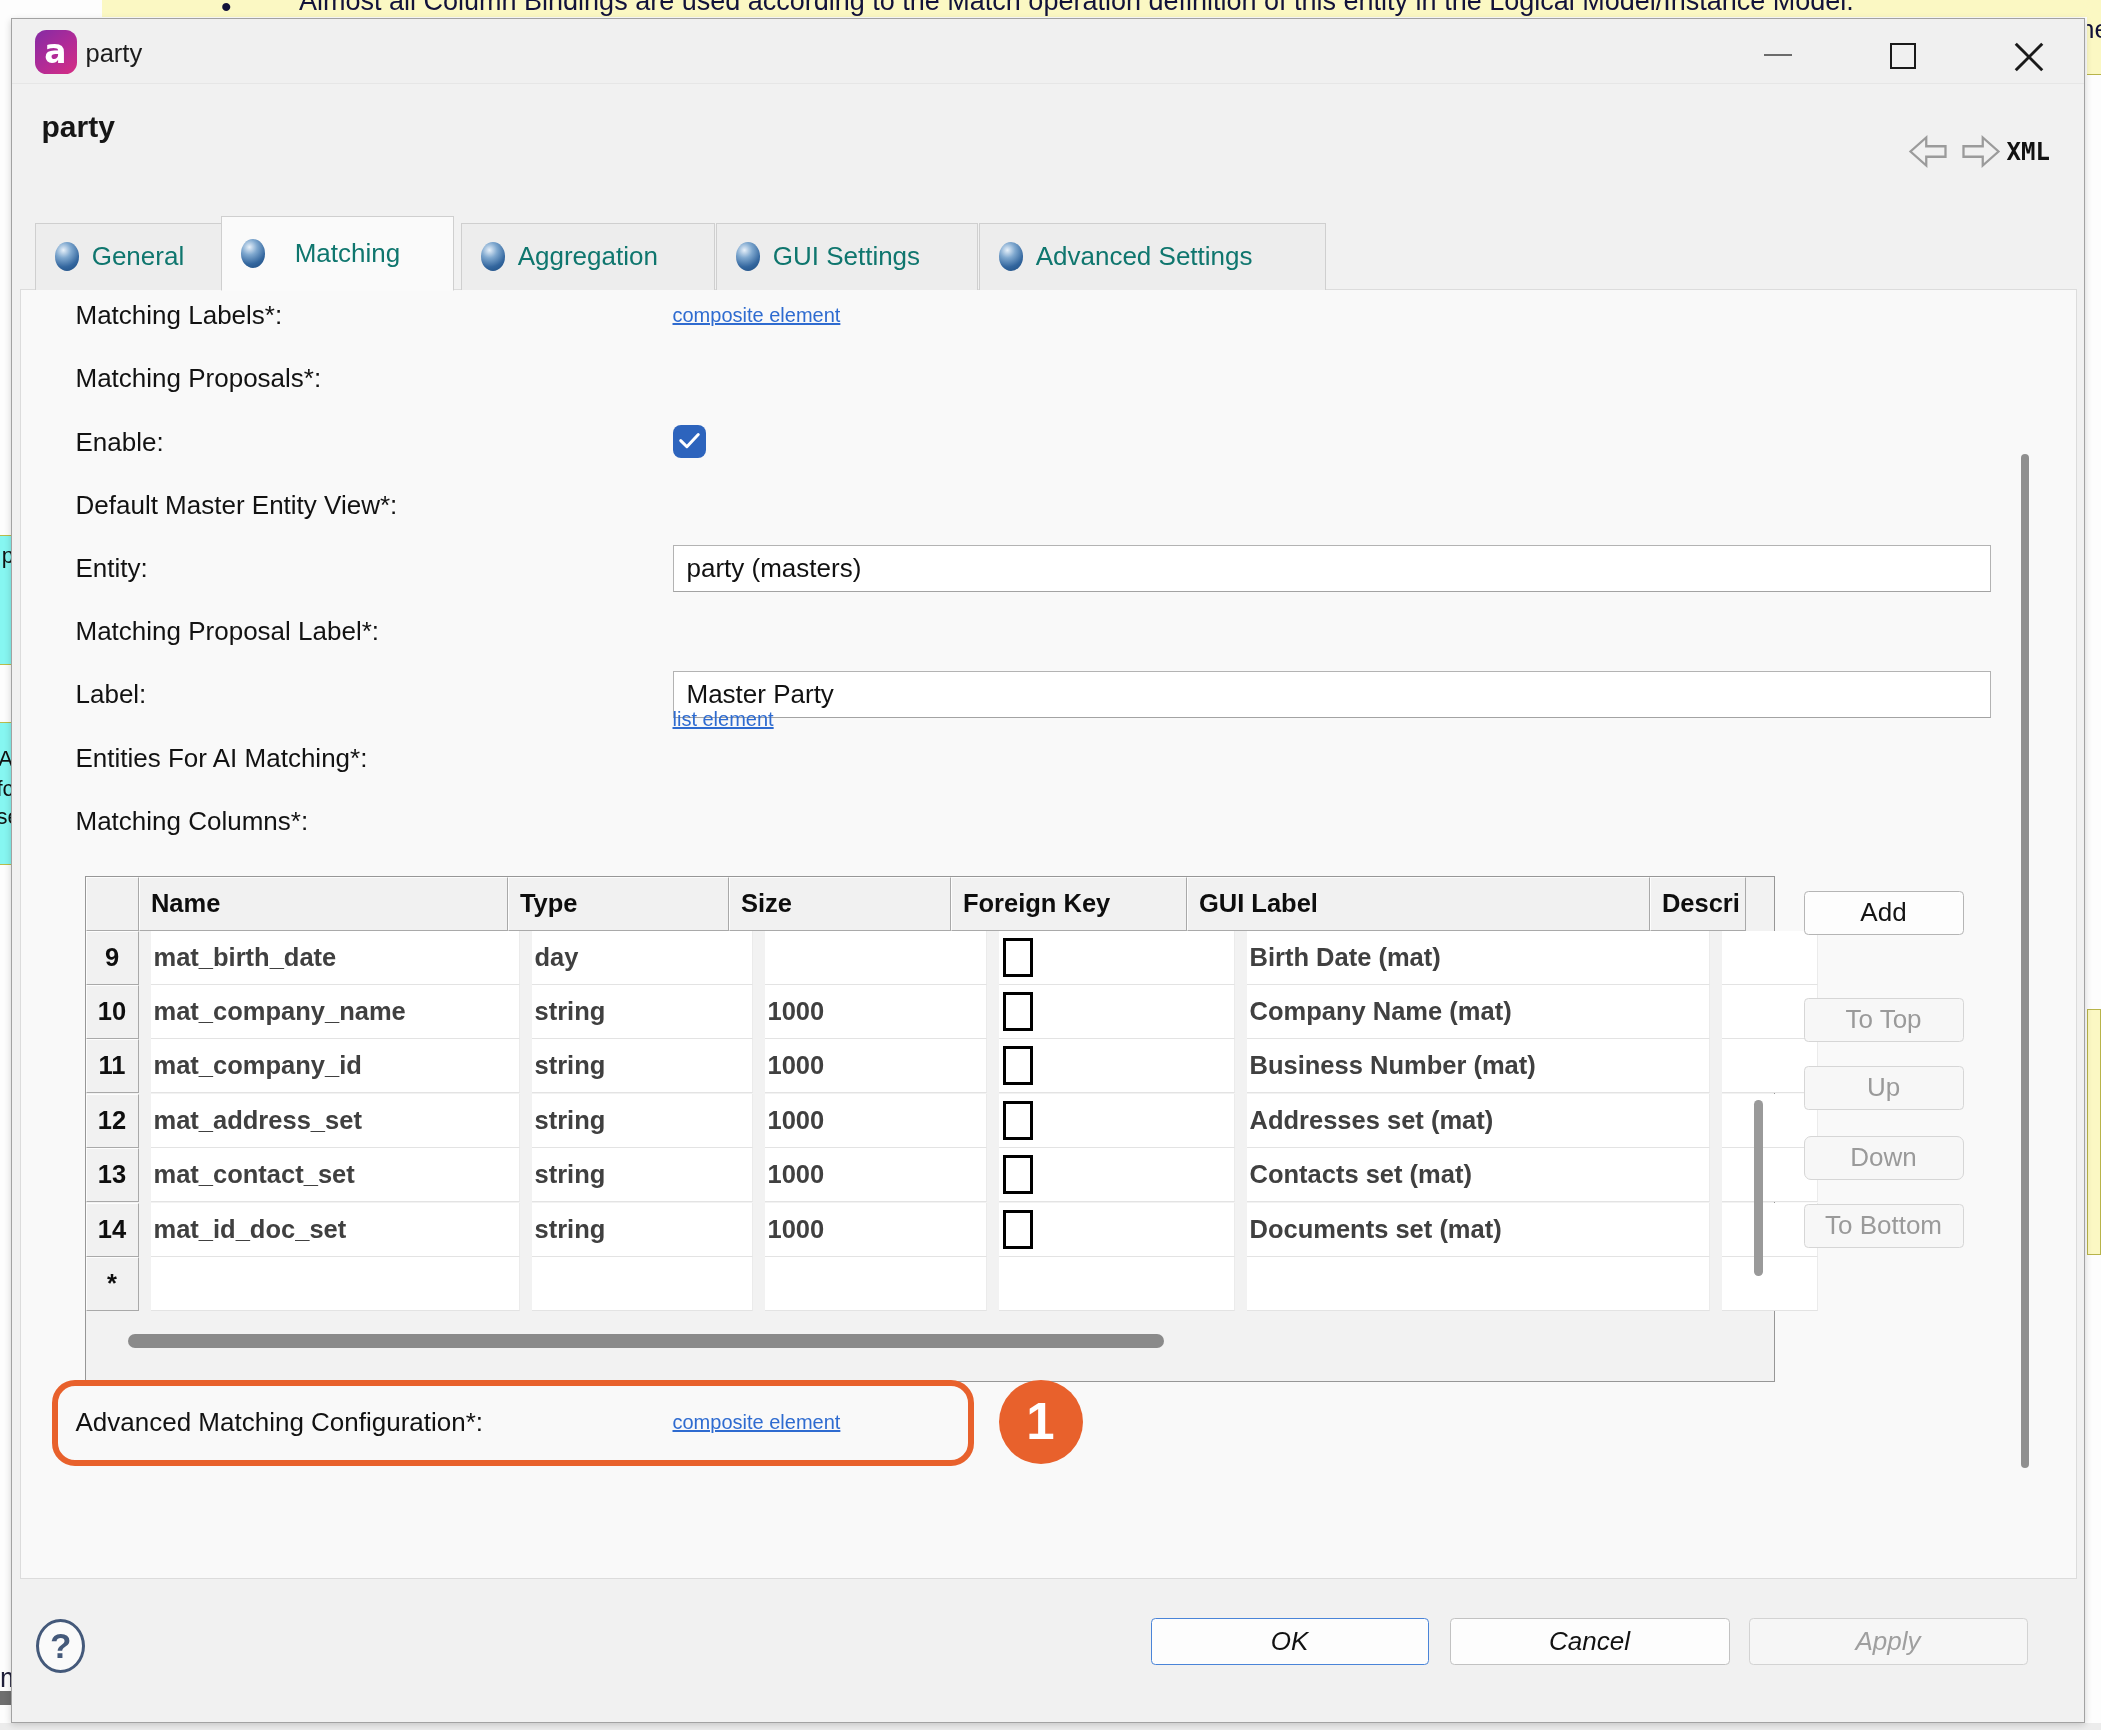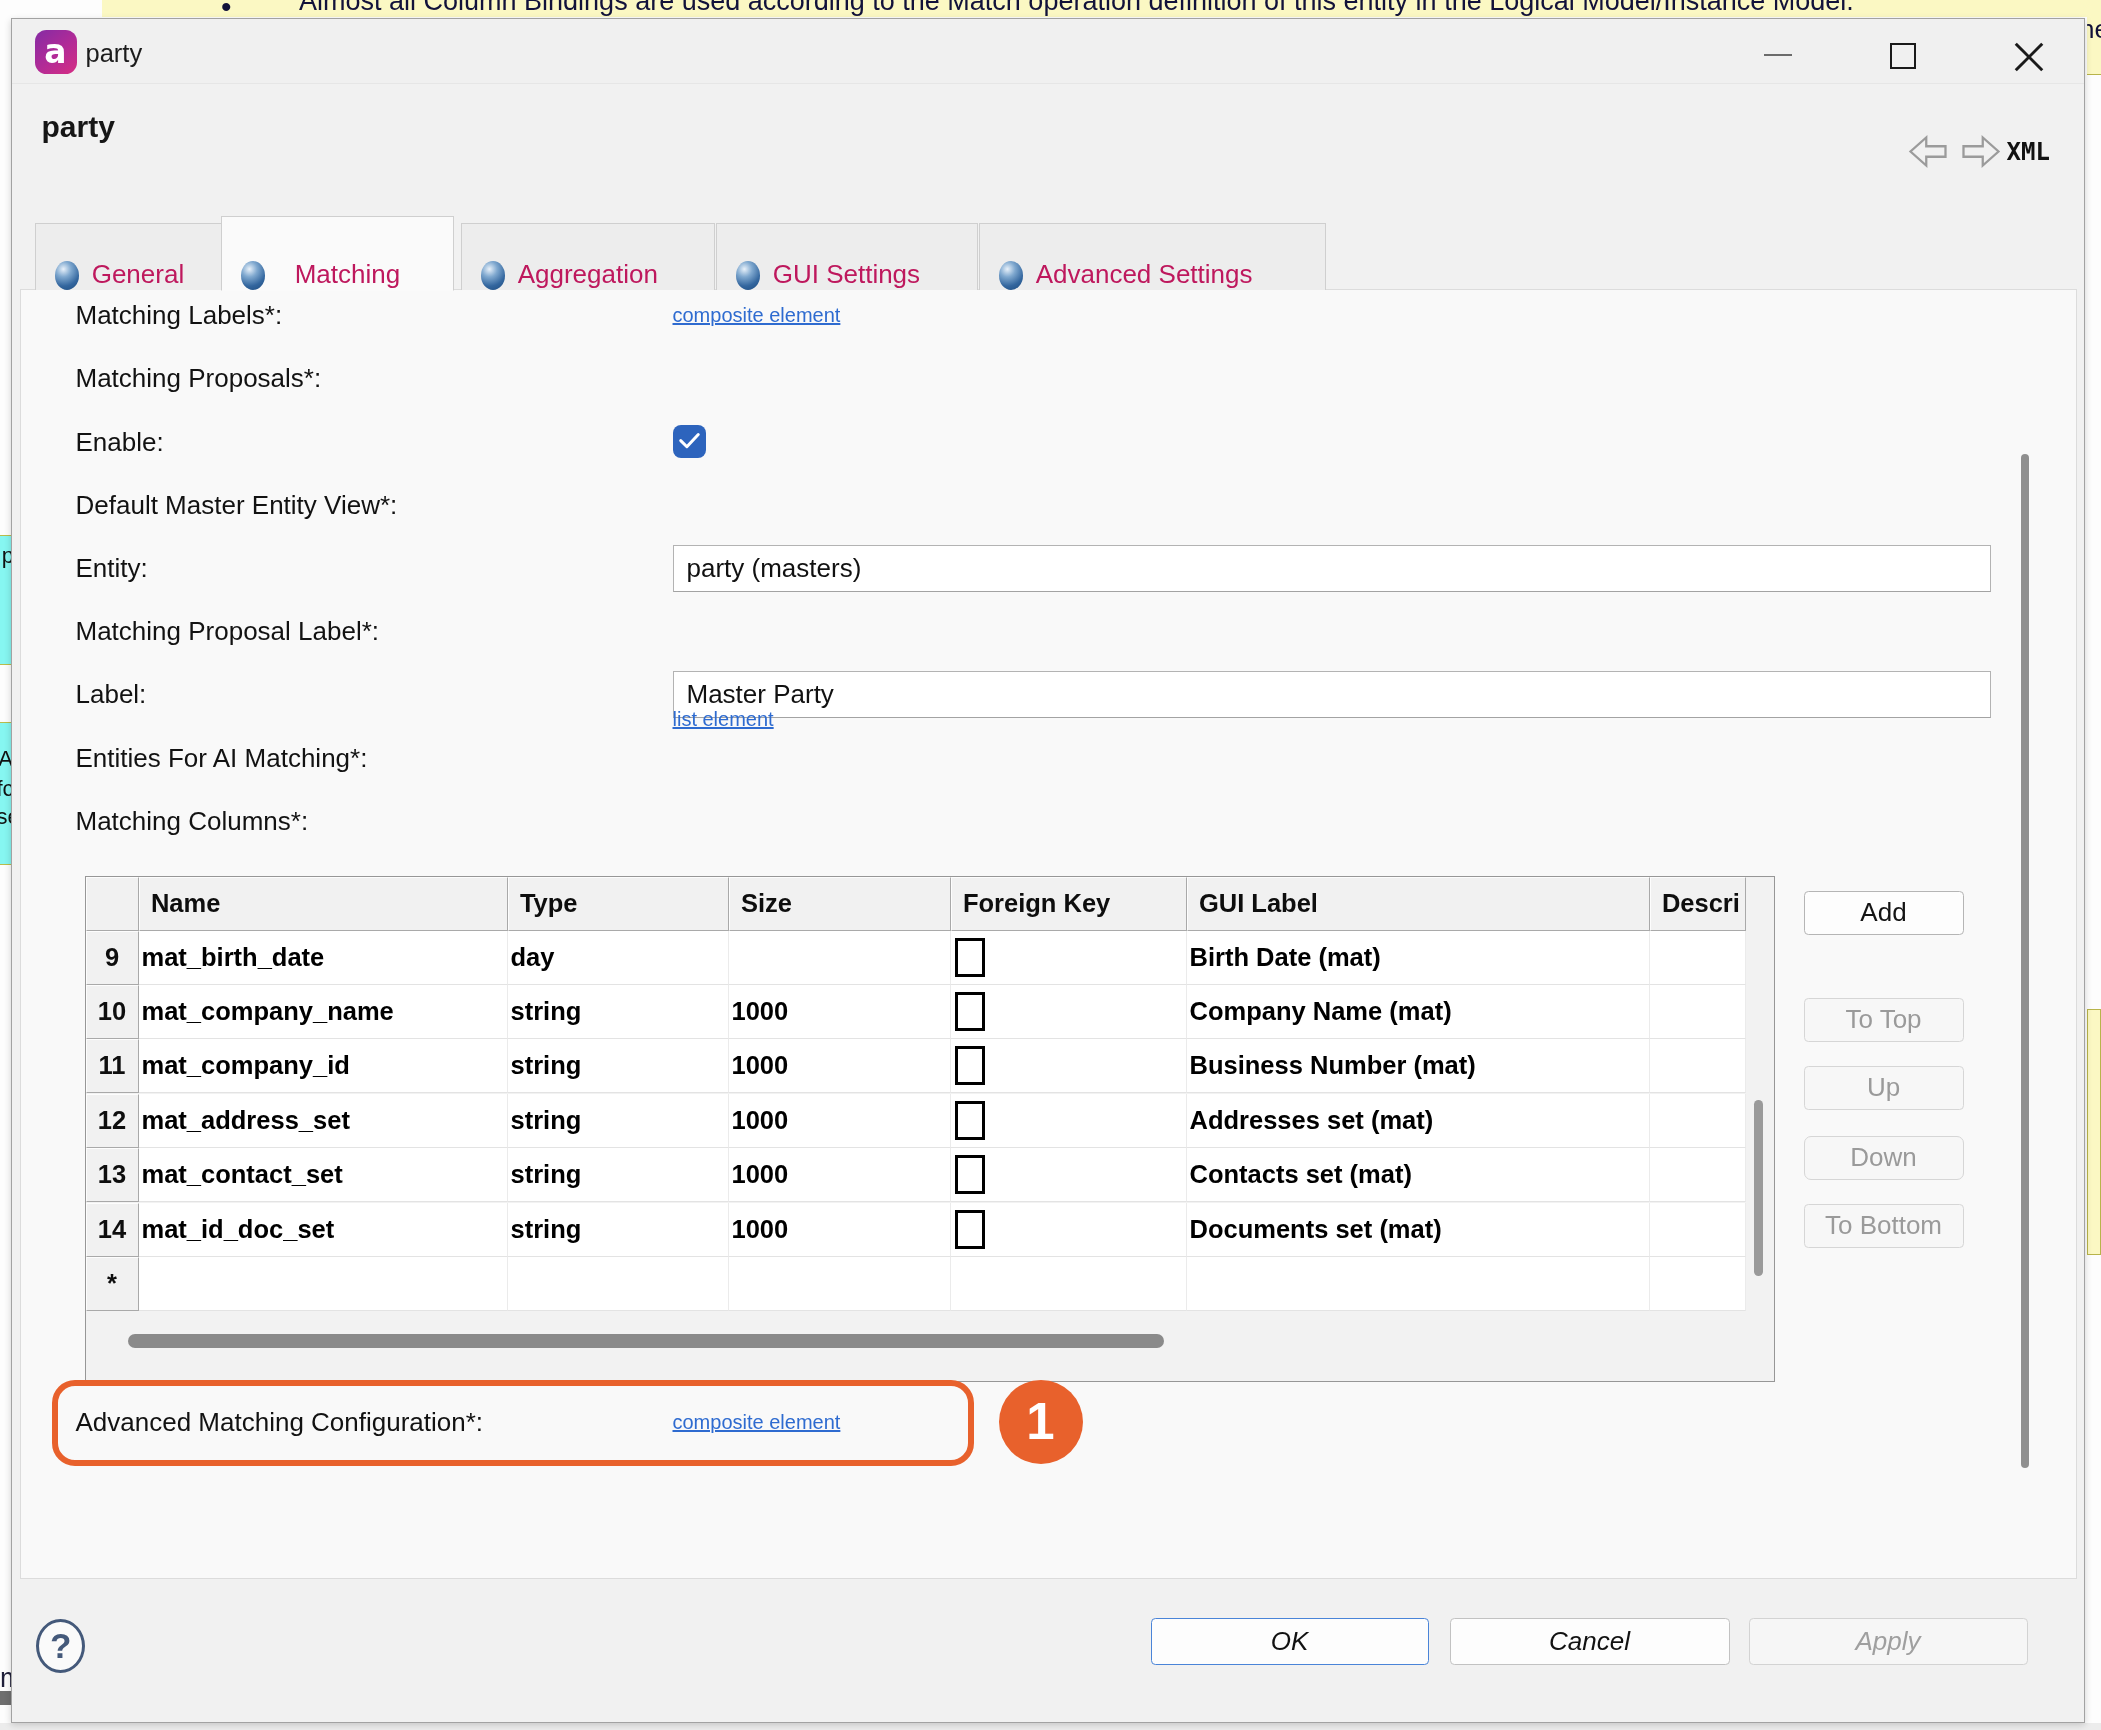--- a/index.html
+++ b/index.html
@@ -18,42 +18,42 @@
     background:linear-gradient(140deg,#8d2ba2 10%,#b32b96 55%,#d62e83 100%);
     display:flex;align-items:center;justify-content:center;color:#fff;
     font:bold 33px "DejaVu Sans",sans-serif;}
   .wintitle{left:74px;top:20px;font-size:25.5px;color:#1c1c1c;}
   .minline{left:1752px;top:35px;width:28px;height:2.6px;background:#6b6b6b;}
   .maxbox{left:1878px;top:24.6px;width:26px;height:26px;border:2.6px solid #1a1a1a;background:transparent;}
   .hdr-title{left:30px;top:91px;font-size:30px;font-weight:bold;color:#161616;}
   .xml{left:1995px;top:119px;font:bold 24px "DejaVu Sans Mono",monospace;color:#111;}
   
   .tab{top:204px;height:67px;background:#ededed;border:0.9px solid #cfcfcf;border-bottom:none;
-    display:flex;align-items:flex-end;padding:0 3.5px 0 19.3px;font-size:26px;color:#be185d;z-index:2;}
+    display:flex;align-items:center;padding:0 3.5px 0 19.3px;font-size:26px;color:#0f766e;z-index:2;}
   .tab.active{top:197px;height:75px;background:#fafafa;z-index:4;border-bottom:0.9px solid #fafafa;}
   .sphere{width:24.6px;height:29px;border-radius:50%;margin-right:12.3px;flex:0 0 auto;
     background:radial-gradient(circle at 35% 28%,#e8f1fa 0%,#7fa8cf 30%,#33669e 65%,#1c4a7e 100%);}
   
   .panel{left:8.8px;top:270px;width:2057px;height:1290px;background:#f9f9f9;border:0.9px solid #dcdcdc;z-index:1;}
   .flabel{left:64px;font-size:26px;color:#121212;height:37px;line-height:37px;white-space:nowrap;z-index:5;}
   .link{font-size:20px;color:#2e6bd0;text-decoration:underline;height:37px;line-height:37px;z-index:5;cursor:pointer;white-space:nowrap;}
   .tinput{left:661px;width:1318px;height:47px;background:#fff;border:0.9px solid #b3b3b3;border-bottom:1.8px solid #a3a3a3;
     font-family:"Liberation Sans",sans-serif;font-size:26px;color:#111;padding:0 13px;z-index:5;}
   .checkbox-on{left:661px;width:33px;height:33px;border-radius:8px;background:#2d64bd;
     display:flex;align-items:center;justify-content:center;z-index:5;}
   
   .tablewrap{left:73px;top:857px;width:1690px;height:506px;background:#f2f2f2;border:0.9px solid #979797;z-index:5;font-weight:bold;}
   .trow{position:absolute;left:0;display:flex;width:1643px;height:54px;}
   .hrow{position:absolute;left:0;top:0;display:flex;width:1643px;height:54px;}
   .hcell,.ncell{background:#f1f1f1;border-top:1.8px solid #fdfdfd;border-left:1.8px solid #fdfdfd;
     border-right:0.9px solid #a9a9a9;border-bottom:1.8px solid #a9a9a9;box-sizing:border-box;
     display:flex;align-items:center;font-size:25.5px;color:#0e0e0e;padding-left:11.4px;}
   .ncell{justify-content:center;padding-left:0;}
   .dcell{background:#fff;border-right:0.9px solid #ebebeb;border-bottom:0.9px solid #e3e3e3;
-    box-sizing:border-box;display:flex;align-items:center;font-size:25.5px;color:#000000;padding-left:3px;overflow:hidden;white-space:nowrap;}
+    box-sizing:border-box;display:flex;align-items:center;font-size:25.5px;color:#404040;padding-left:3px;overflow:hidden;white-space:nowrap;margin-left:12px;}
   .cw0{width:53px;flex:0 0 auto;} .cw1{width:369px;flex:0 0 auto;} .cw2{width:221px;flex:0 0 auto;}
   .cw3{width:222px;flex:0 0 auto;} .cw4{width:236px;flex:0 0 auto;} .cw5{width:463px;flex:0 0 auto;}
   .cw6{width:96px;flex:0 0 auto;}
   .fkbox{width:30px;height:39px;border:3.5px solid #000;background:#fff;box-sizing:border-box;margin-left:1.8px;}
   .hthumb{left:42px;top:457px;width:1036px;height:14px;background:#8a8a8a;border-radius:7px;}
   .tvthumb{left:1668px;top:223px;width:9.7px;height:176px;background:#9a9a9a;border-radius:4.4px;}
   
   .sbtn{left:1792px;width:160px;height:44px;background:#fdfdfd;border:0.9px solid #b5b5b5;border-radius:4.4px;
     display:flex;align-items:center;justify-content:center;font-size:26px;color:#131313;z-index:5;}
   .sbtn.disabled{background:#f7f7f7;border-color:#d6d6d6;color:#9a9a9a;}

